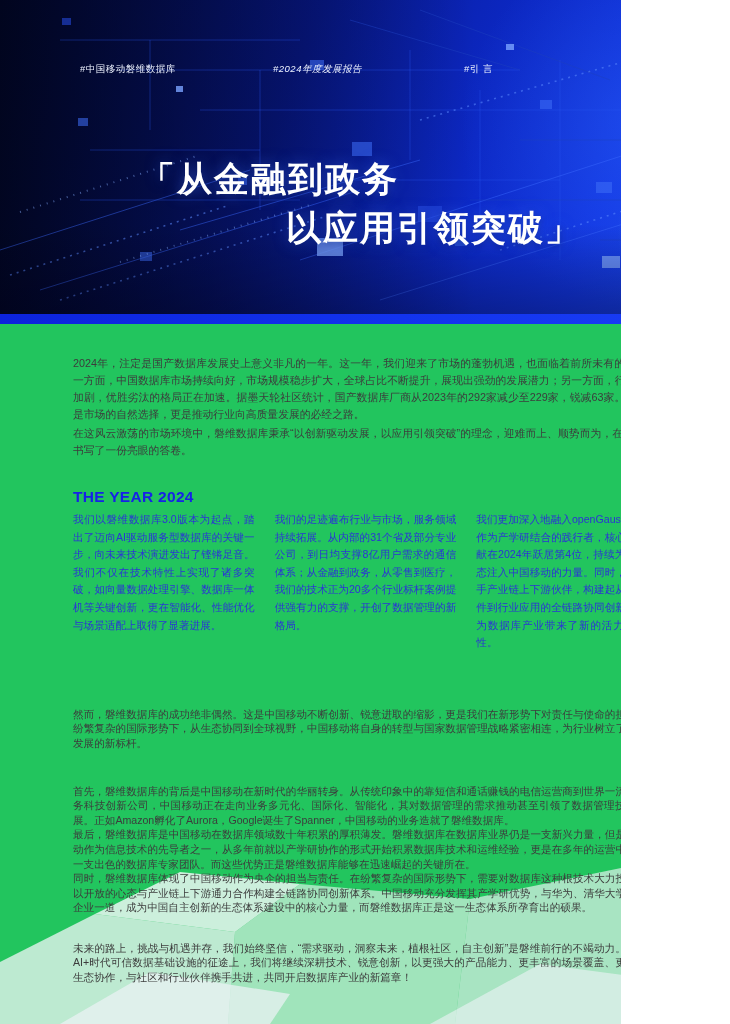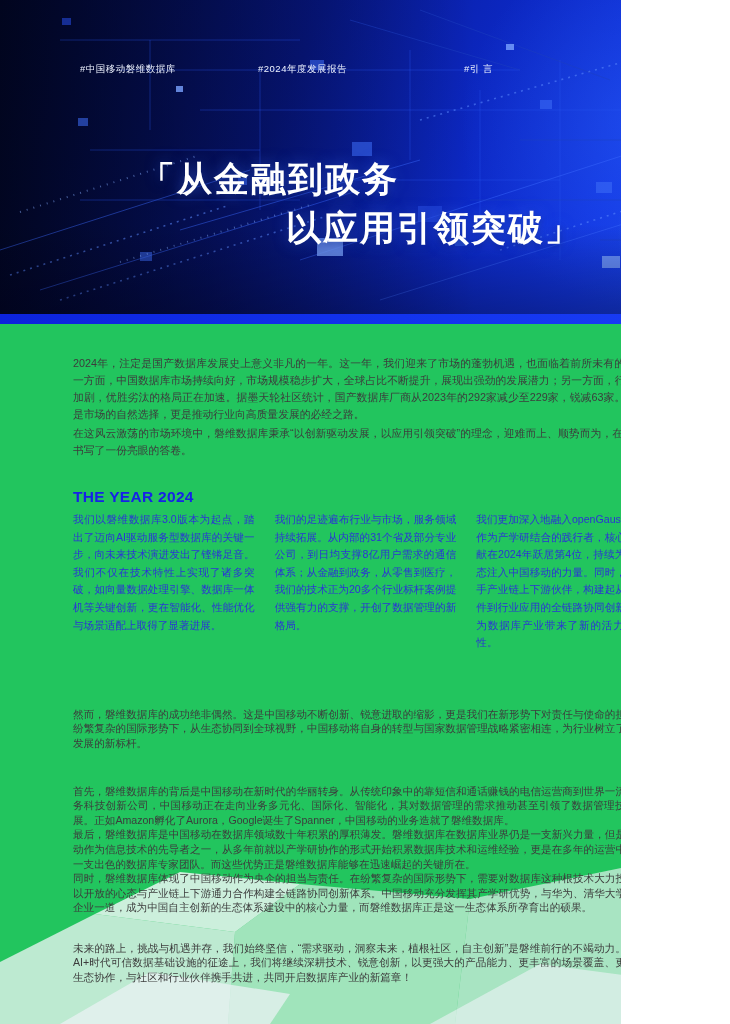--- a/index.html
+++ b/index.html
@@ -18,21 +18,21 @@
       linear-gradient(112deg, #051066 0%, #081a96 38%, #0c28c4 62%, #1236e2 80%, #1d4bf2 100%);
   }
   .hero::after{ 
     content:"";position:absolute;left:0;bottom:0;width:100%;height:90px;
     background:linear-gradient(to bottom, rgba(0,0,0,0), rgba(0,0,20,.35));
   }
   .circuit{position:absolute;left:0;top:0;}
   .hero-tags{position:absolute;left:0;top:63px;width:100%;height:14px;
     color:#eef3ff;font-size:9.5px;letter-spacing:.5px;}
   .hero-tags span{position:absolute;white-space:nowrap;}
-  .tag1{left:80px;} .tag2{left:258px;} .tag3{left:464px;}
+  .tag1{left:80px;} .tag2{left:273px;font-style:italic;} .tag3{left:464px;}
   .pageno{left:638px;color:rgba(235,242,255,.9);}
   .hero-title{
     position:absolute;left:140px;top:154px;z-index:3;
     color:#ffffff;font-weight:bold;font-size:35px;line-height:49px;
     letter-spacing:2px;text-shadow:0 0 14px rgba(60,110,255,.55), 0 2px 6px rgba(0,10,60,.45);
     white-space:nowrap;
   }
   .hero-title .line2{margin-left:146px;}
   .divider-strip{
     position:absolute;left:0;top:314px;width:730px;height:10px;

